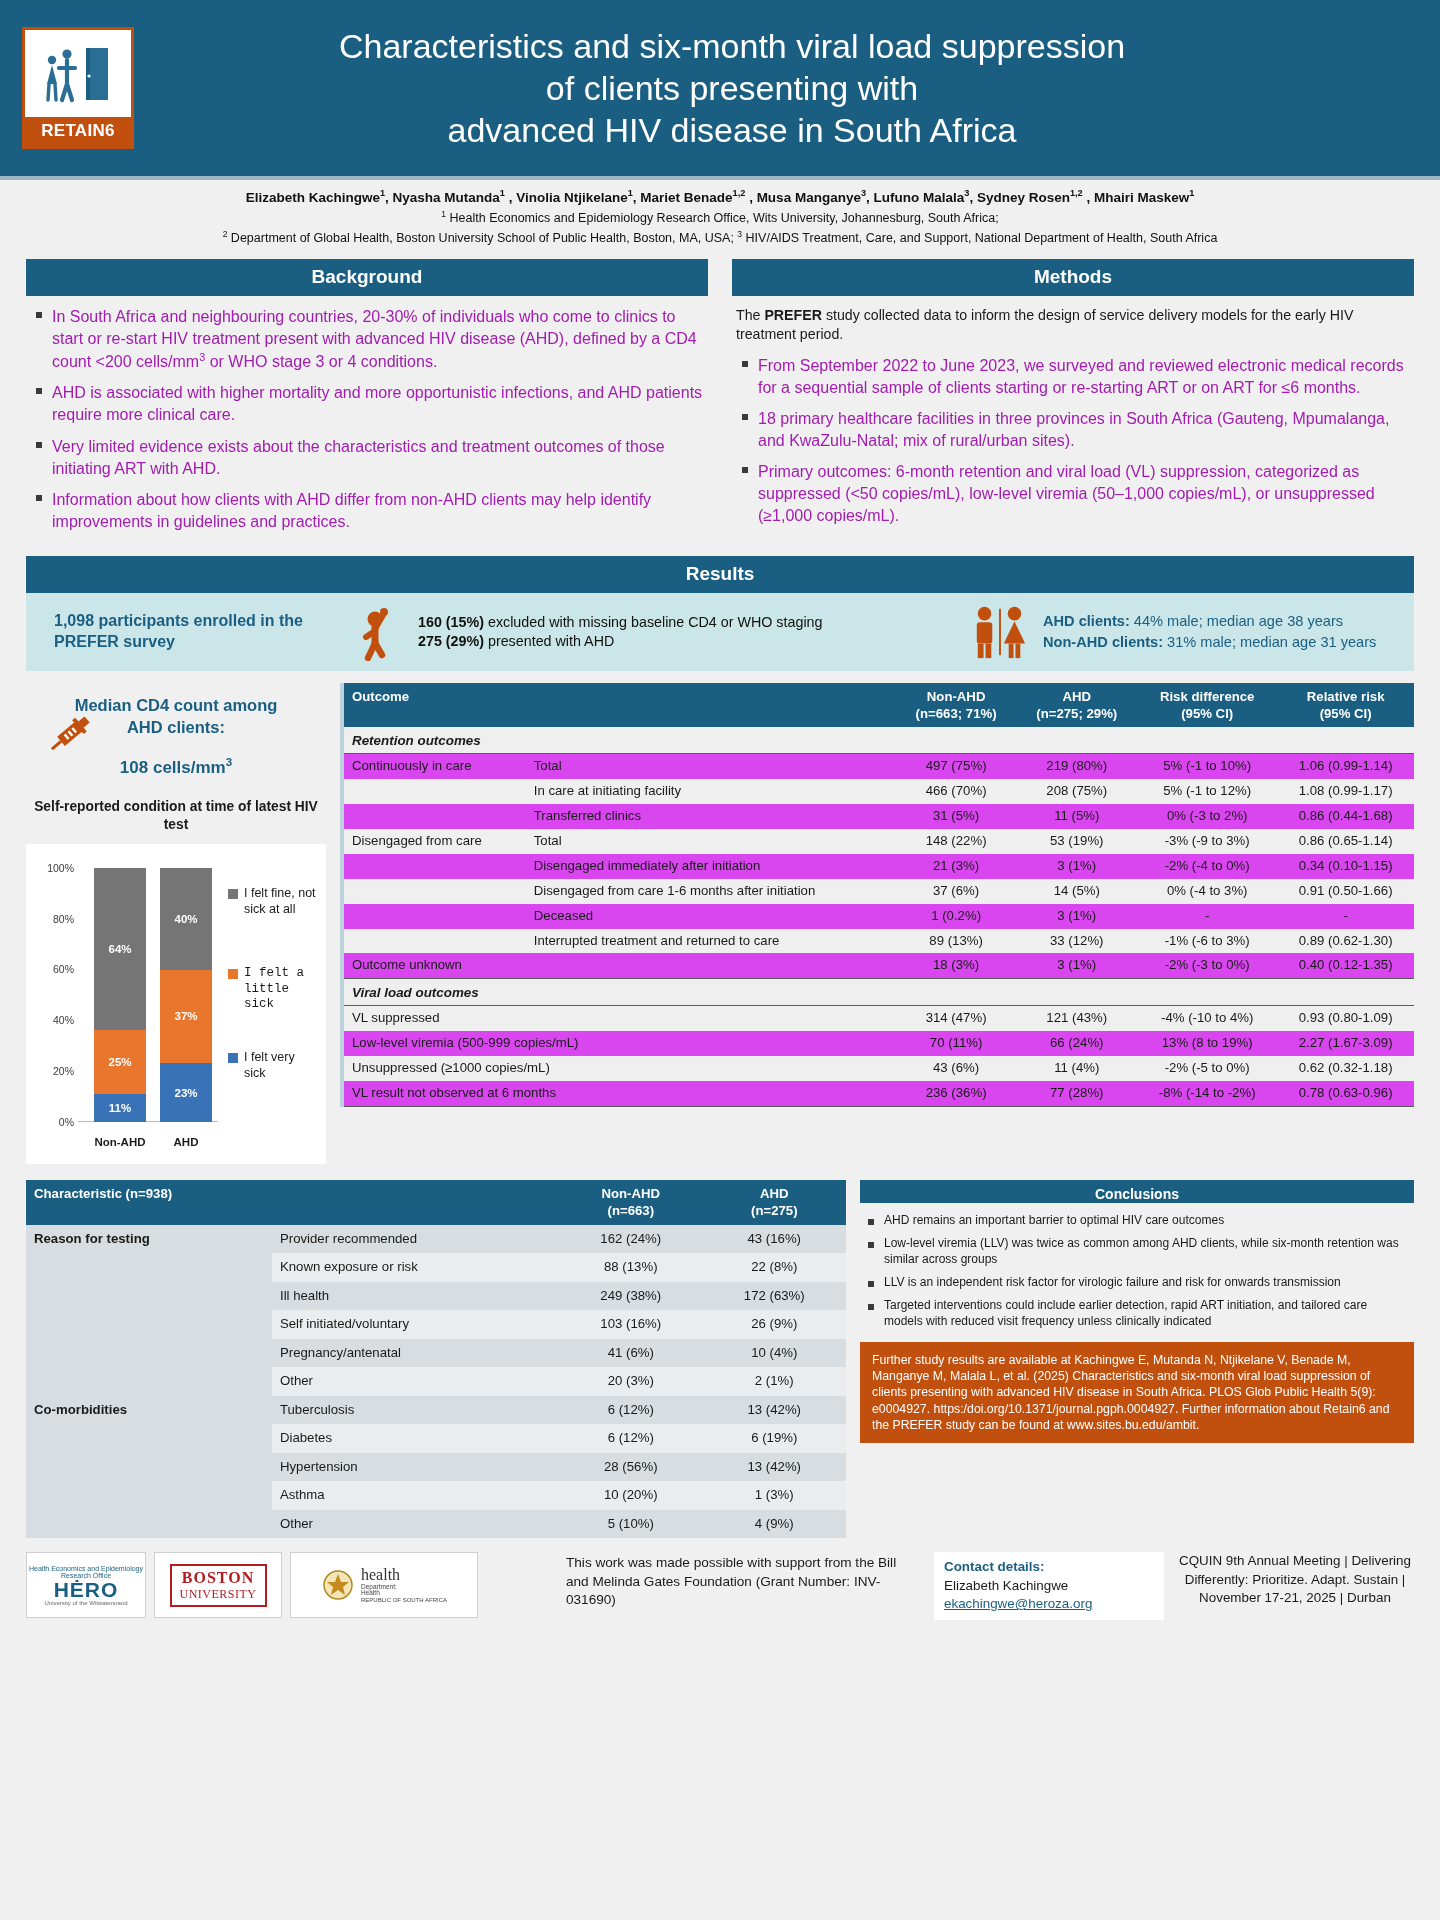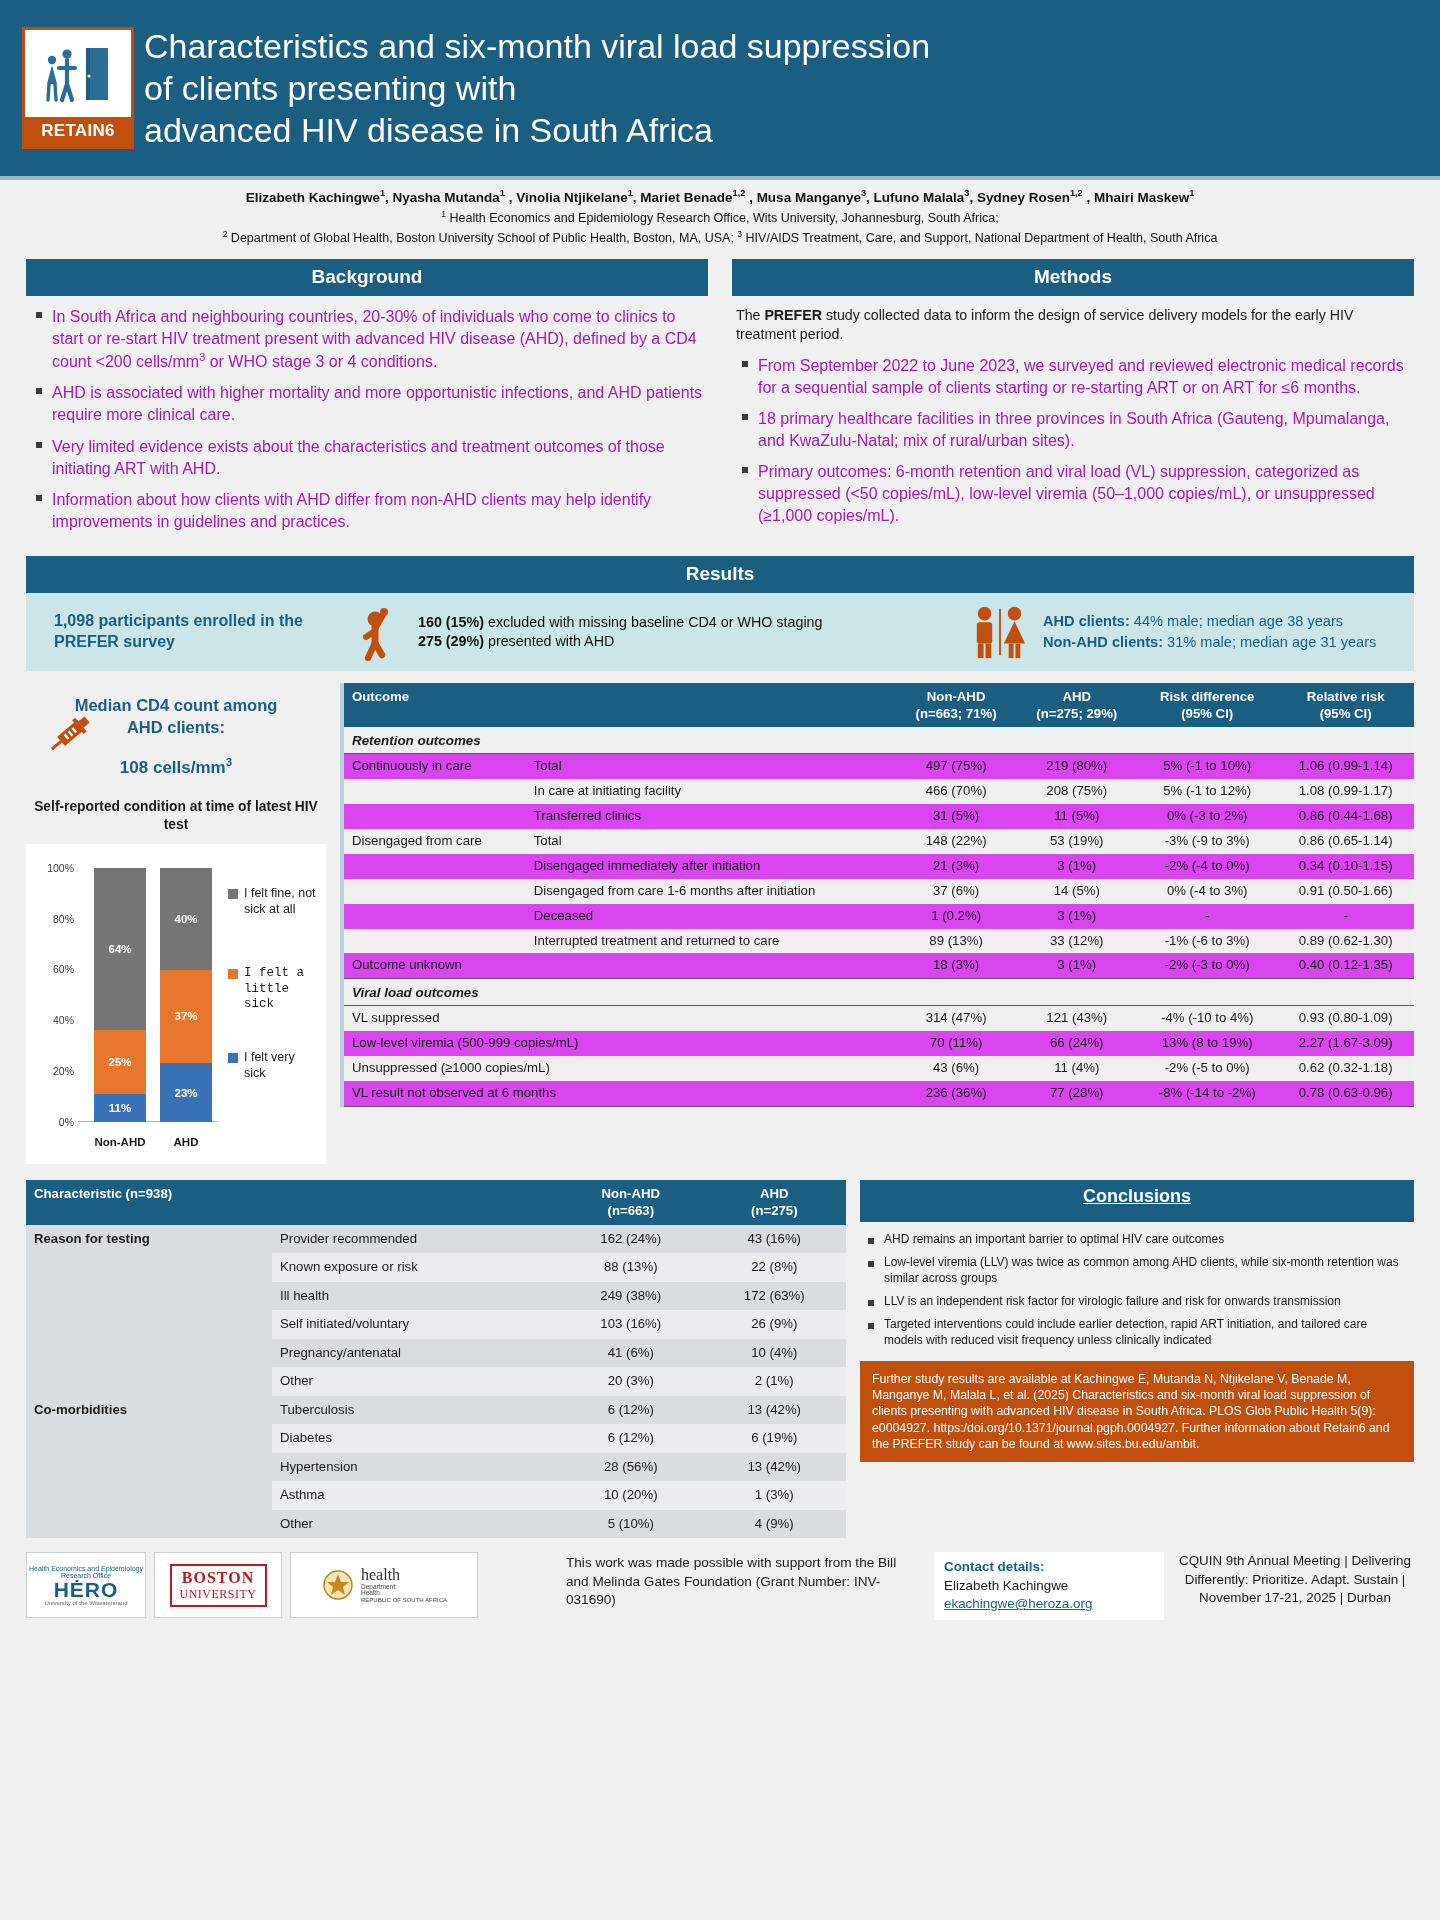--- a/index.html
+++ b/index.html
@@ -24,38 +24,38 @@
     margin-left: 22px;
     border: 3px solid #c1500f;
     background:#ffffff;
     display:flex; flex-direction:column;
   }
   .logo-art { flex:1; display:flex; align-items:center; justify-content:center; background:#fff; }
   .logo-caption {
     background:#c1500f; color:#fff; font-weight:bold;
     font-size:17px; text-align:center; padding:4px 0 5px; letter-spacing:.3px;
   }
-  .title-wrap { flex:1; text-align:left; padding:0 120px 0 10px; }
+  .title-wrap { flex:1; text-align:center; padding:0 120px 0 10px; }
   .title-wrap h1 {
     color:#ffffff; font-weight:400; font-size:34px; line-height:1.24;
   }
   .header-rule { height:4px; background:#9fb7c5; }
 
   
   .authors { text-align:center; padding:7px 40px 4px; }
   .authors .names { font-size:13.5px; font-weight:bold; color:#111; line-height:1.5; }
   .authors .aff { font-size:12.5px; color:#111; line-height:1.55; }
   sup { font-size:.68em; vertical-align: super; }
 
   
   .band {
     background:#1a5f82; color:#fff; text-align:center;
     font-weight:bold; font-size:19px; padding:7px 0 8px;
   }
-  .band.small { font-size:18px; padding:6px 0 15px;text-decoration:underline; }
+  .band.small { font-size:14px; padding:6px 0 1px; }
 
   
   .cols {
     display:flex; gap:24px; padding: 6px 26px 0 26px;
   }
   .col { flex:1; }
   ul.bul { list-style:none; padding: 10px 4px 0 6px; }
   ul.bul li {
     position:relative; padding-left:20px; margin-bottom:9px;
     font-size:16px; line-height:1.38; color:#a21caf;

